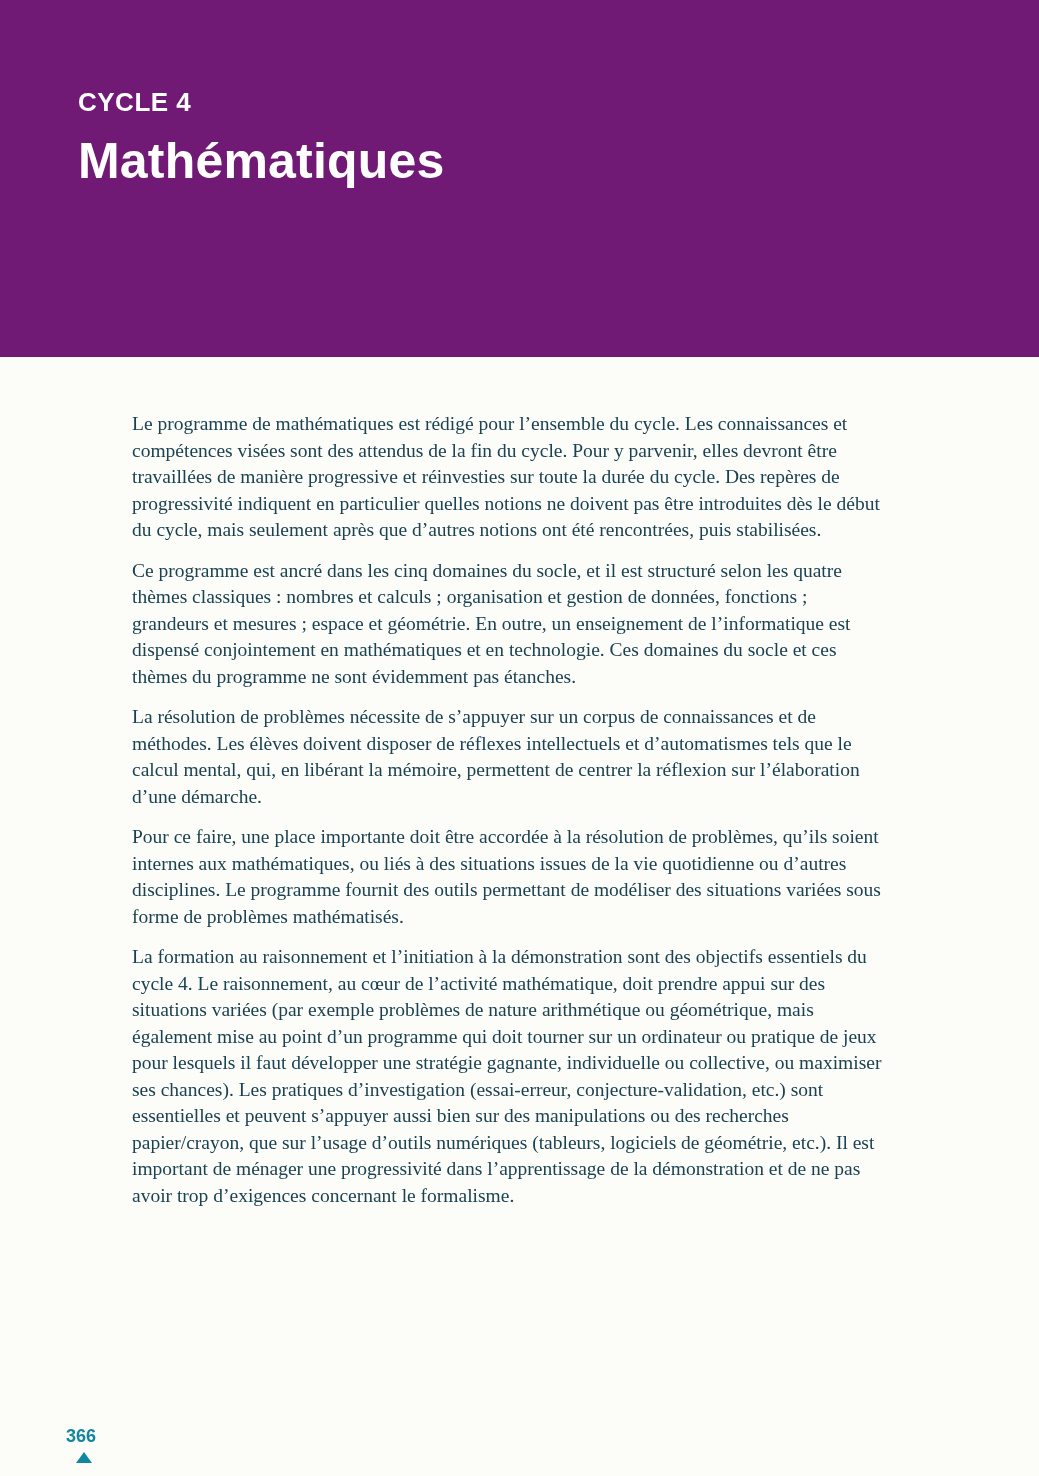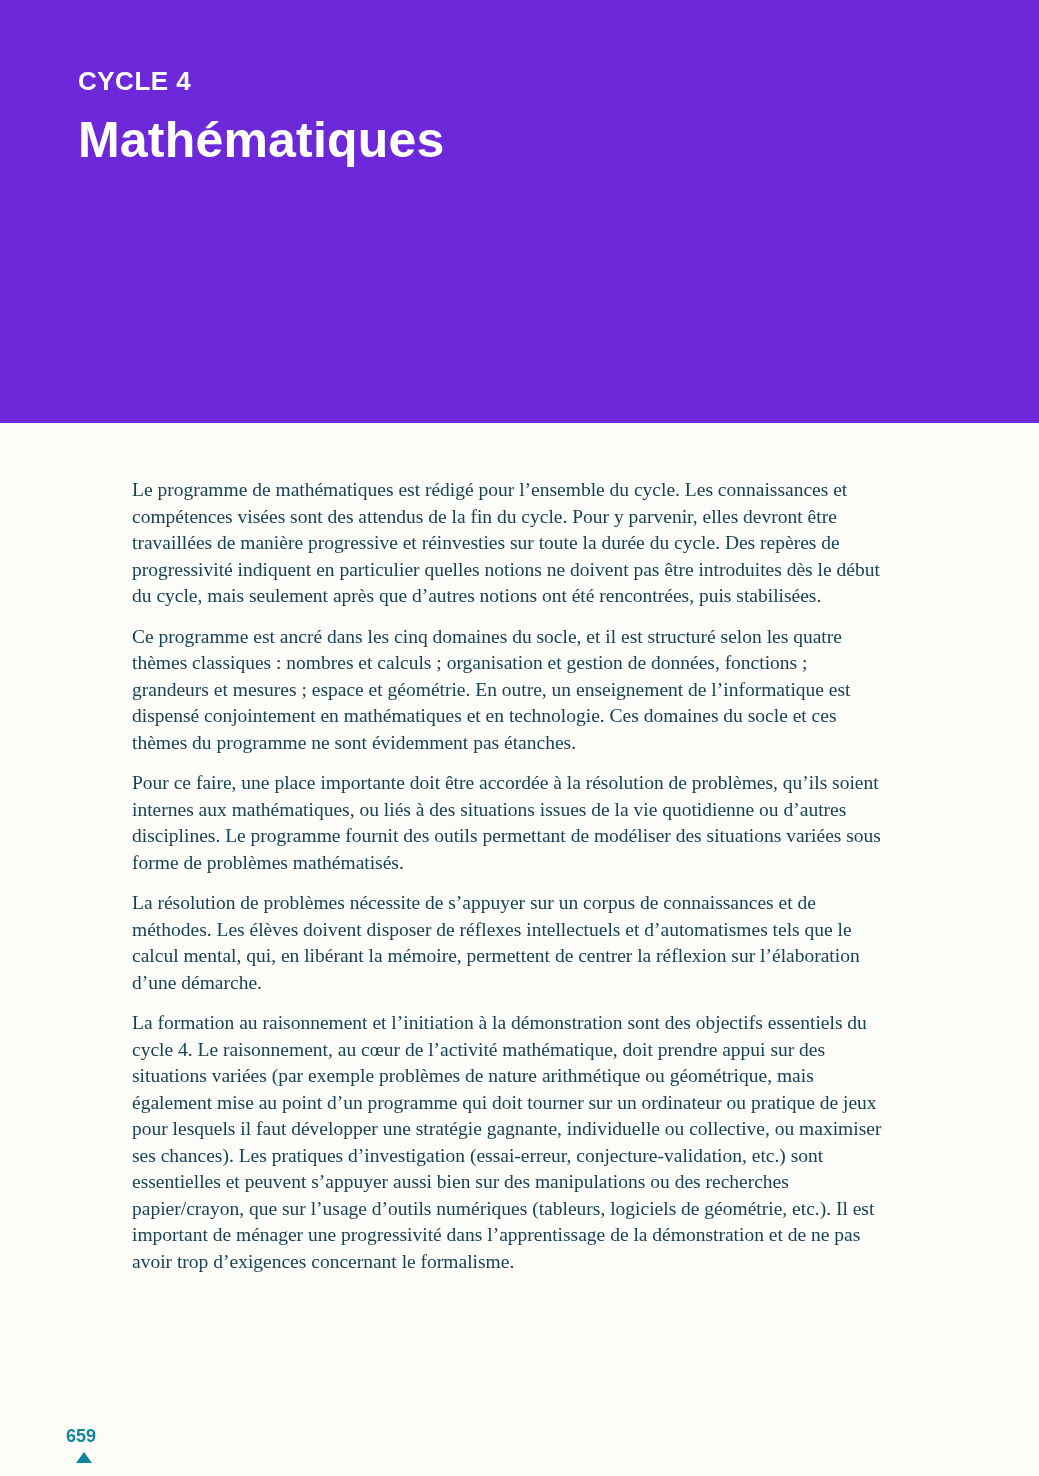--- a/index.html
+++ b/index.html
@@ -7,24 +7,24 @@
   body {
     width: 1039px;
     height: 1476px;
     background: #fcfcf9;
     position: relative;
     font-family: "Liberation Serif", serif;
     overflow: hidden;
   }
   .page-header {
     width: 100%;
-    height: 423px;
-    background: #6d28d9;
+    height: 357px;
+    background: #701a75;
     padding-left: 78px;
-    padding-top: 67px;
+    padding-top: 88px;
   }
   .kicker {
     font-family: "Liberation Sans", sans-serif;
     font-weight: bold;
     color: #ffffff;
     font-size: 26px;
     letter-spacing: 0.5px;
     line-height: 1.1;
   }
   .title {
@@ -78,21 +78,21 @@
 <body>
 
 <header class="page-header">
   <div class="kicker">CYCLE 4</div>
   <div class="title">Mathématiques</div>
 </header>
 
 <main class="content">
   <p>Le programme de mathématiques est rédigé pour l’ensemble du cycle. Les connaissances et compétences visées sont des attendus de la fin du cycle. Pour y parvenir, elles devront être travaillées de manière progressive et réinvesties sur toute la durée du cycle. Des repères de progressivité indiquent en particulier quelles notions ne doivent pas être introduites dès le début du cycle, mais seulement après que d’autres notions ont été rencontrées, puis stabilisées.</p>
   <p>Ce programme est ancré dans les cinq domaines du socle, et il est structuré selon les quatre thèmes classiques  : nombres et calculs ; organisation et gestion de données, fonctions ; grandeurs et mesures ; espace et géométrie. En outre, un enseignement de l’informatique est dispensé conjointement en mathématiques et en technologie. Ces domaines du socle et ces thèmes du programme ne sont évidemment pas étanches.</p>
+  <p>La résolution de problèmes nécessite de s’appuyer sur un corpus de connaissances et de méthodes. Les élèves doivent disposer de réflexes intellectuels et d’automatismes tels que le calcul mental, qui, en libérant la mémoire, permettent de centrer la réflexion sur l’élaboration d’une démarche.</p>
   <p>Pour ce faire, une place importante doit être accordée à la résolution de problèmes, qu’ils soient internes aux mathématiques, ou liés à des situations issues de la vie quotidienne ou d’autres disciplines. Le programme fournit des outils permettant de modéliser des situations variées sous forme de problèmes mathématisés.</p>
-  <p>La résolution de problèmes nécessite de s’appuyer sur un corpus de connaissances et de méthodes. Les élèves doivent disposer de réflexes intellectuels et d’automatismes tels que le calcul mental, qui, en libérant la mémoire, permettent de centrer la réflexion sur l’élaboration d’une démarche.</p>
   <p>La formation au raisonnement et l’initiation à la démonstration sont des objectifs essentiels du cycle 4. Le raisonnement, au cœur de l’activité mathématique, doit prendre appui sur des situations variées (par exemple problèmes de nature arithmétique ou géométrique, mais également mise au point d’un programme qui doit tourner sur un ordinateur ou pratique de jeux pour lesquels il faut développer une stratégie gagnante, individuelle ou collective, ou maximiser ses chances). Les pratiques d’investigation (essai-erreur, conjecture-validation, etc.) sont essentielles et peuvent s’appuyer aussi bien sur des manipulations ou des recherches papier/crayon, que sur l’usage d’outils numériques (tableurs, logiciels de géométrie, etc.). Il est important de ménager une progressivité dans l’apprentissage de la démonstration et de ne pas avoir trop d’exigences concernant le formalisme.</p>
 </main>
 
 <footer class="page-footer">
-  <div class="page-number">659</div>
+  <div class="page-number">366</div>
   <div class="up-arrow"></div>
 </footer>
 
 </body></html>

